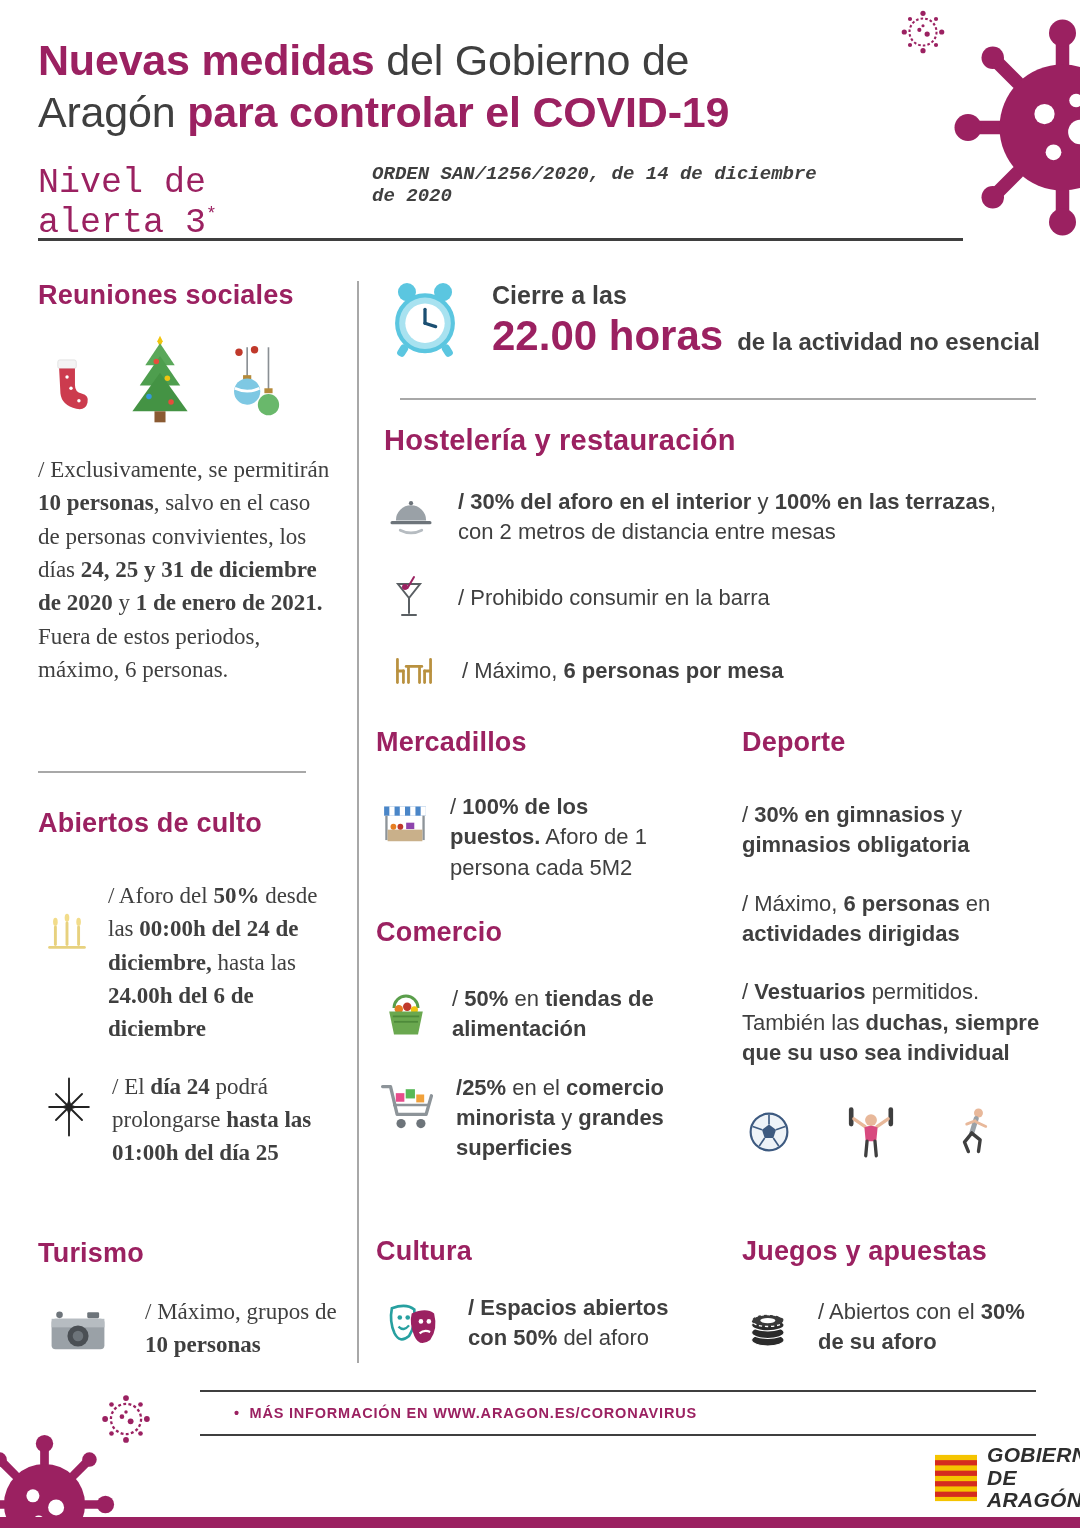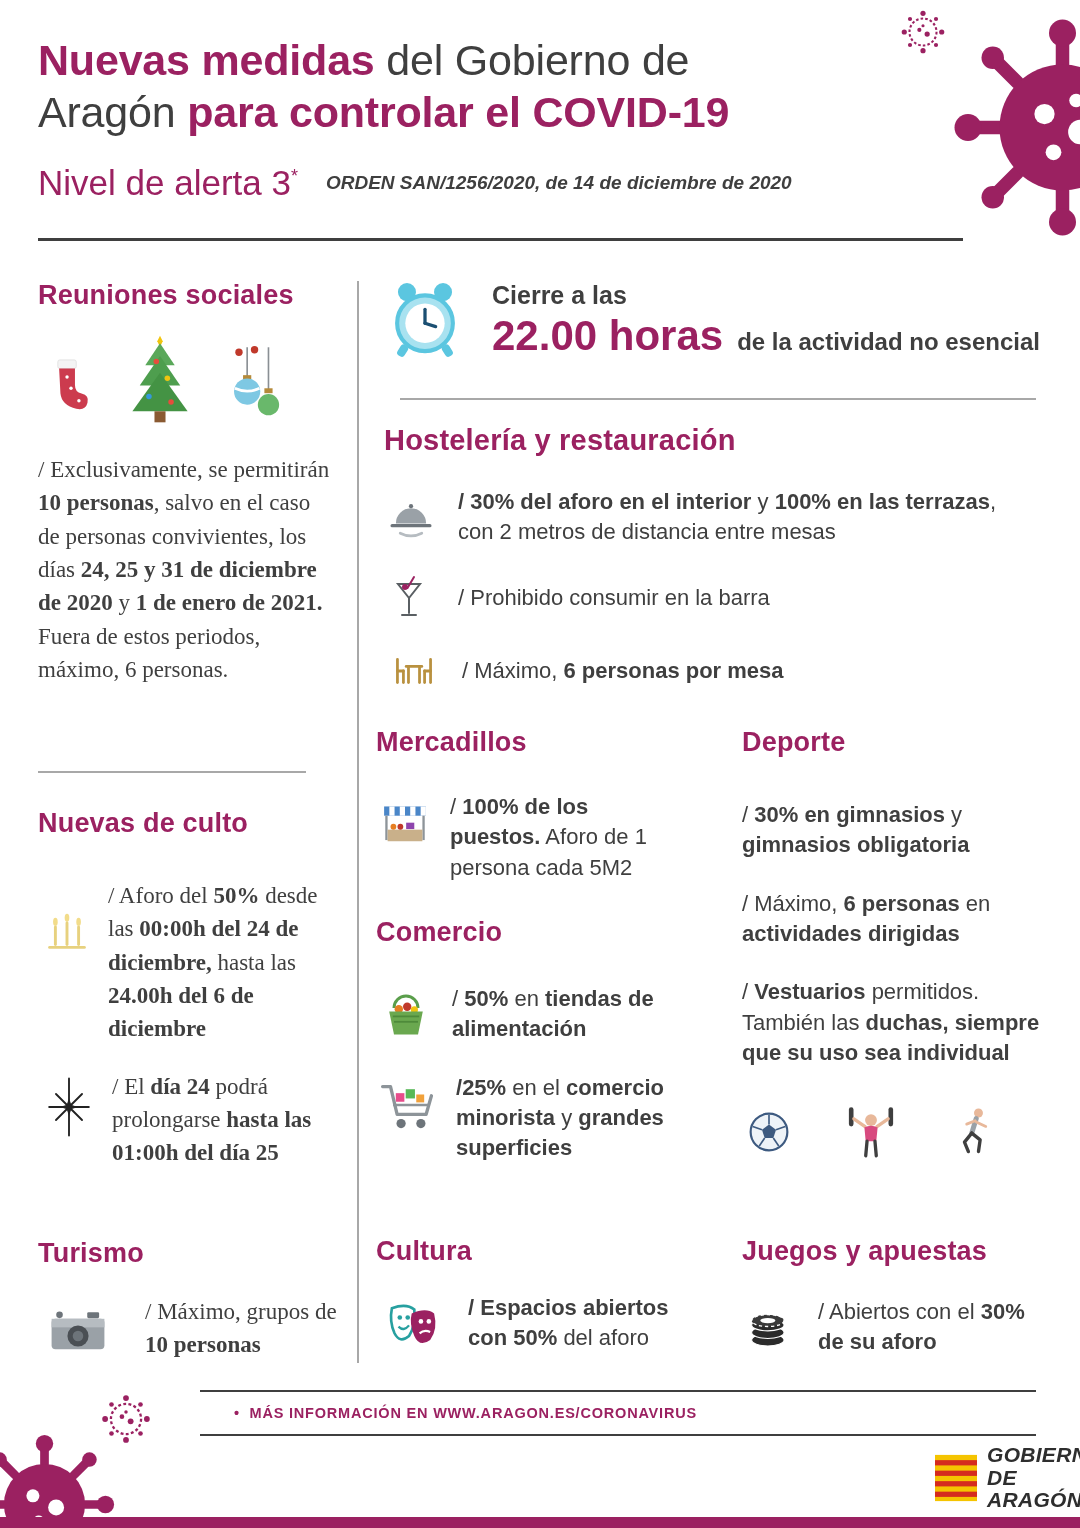--- a/index.html
+++ b/index.html
@@ -4,21 +4,21 @@
 <style>
   :root { --accent:#9b2161; --text:#3f3f3f; }
   * { margin:0; padding:0; box-sizing:border-box; }
   body { font-family:"Liberation Sans", sans-serif; background:#ececec; }
   .page { position:relative; width:1080px; height:1528px; background:#fff; overflow:hidden; margin:0 auto; }
   .abs { position:absolute; }
   .bold { font-weight:700; }
   .accent { color:var(--accent); }
 
   .title { font-size:43px; line-height:1.22; font-weight:400; color:var(--text); letter-spacing:-0.2px; }
-  .alert-row { display:flex; align-items:center; gap:28px; margin-top:24px; }
+  .alert-row { display:flex; align-items:flex-start; gap:28px; margin-top:24px;font-family:Liberation Mono, monospace; }
   .alert { font-size:35px; color:var(--accent); }
   .alert-sup { font-size:18px; vertical-align:super; }
   .order { font-size:19px; font-style:italic; font-weight:600; color:var(--text); }
 
   .hr-dark { border-top:3px solid #3f3f3f; }
   .hr-light { border-top:2px solid #a8a8a8; }
   .v-line { border-left:2px solid #a8a8a8; }
 
   .h-section { color:var(--accent); font-size:27px; font-weight:700; letter-spacing:0.2px; }
   .h-big { font-size:29px; }
@@ -152,21 +152,21 @@
           <circle cx="64" cy="74" r="13" fill="#69b86b"></circle>
         </svg>
       </span>
     </div>
     <p class="txt-lg" style="margin-top:22px; width:292px;"><span>/ Exclusivamente, se permitirán </span><span class="bold">10 personas</span><span>, salvo en el caso de personas convivientes, los días </span><span class="bold">24, 25 y 31 de diciembre de 2020</span><span> y </span><span class="bold">1 de enero de 2021.</span><span> Fuera de estos periodos, máximo, 6 personas.</span></p>
   </section>
 
   <div class="abs hr-light" style="left:38px; top:771px; width:268px;"></div>
 
   <section class="abs" style="left:38px; top:808px; width:302px;">
-    <h2 class="h-section">Nuevas de culto</h2>
+    <h2 class="h-section">Abiertos de culto</h2>
     <div class="item" style="margin-top:40px; gap:12px;">
       <span class="icon" style="width:58px; height:58px; margin-top:22px; opacity:.85;">
         <svg viewBox="0 0 100 100">
           <g stroke="#e3c968" stroke-width="5" stroke-linecap="round">
             <line x1="30" y1="45" x2="30" y2="75"></line>
               <line x1="50" y1="38" x2="50" y2="75"></line>
               <line x1="70" y1="45" x2="70" y2="75"></line>
             <line x1="20" y1="80" x2="80" y2="80"></line>
           </g>
           <g fill="#f0d676">
@@ -236,21 +236,21 @@
           <span class="closure-time">22.00 horas</span>
           <span class="closure-suffix">de la actividad no esencial</span>
         </div>
       </div>
     </div>
   </section>
   <div class="abs hr-light" style="left:400px; top:398px; width:636px;"></div>
 
   <section class="abs" style="left:384px; top:424px; width:656px;">
     <h2 class="h-section h-big">Hostelería y restauración</h2>
-    <div class="item" style="margin-top:30px; gap:20px;align-items:center;">
+    <div class="item" style="margin-top:30px; gap:20px;">
       <span class="icon" style="width:54px; height:54px;">
         <svg viewBox="0 0 100 100">
           <path d="M22 62 A28 28 0 0 1 78 62 Z" fill="#9aa1a7"></path>
           <circle cx="50" cy="30" r="4" fill="#6d747a"></circle>
           <rect x="12" y="63" width="76" height="6" rx="3" fill="#6d747a"></rect>
           <path d="M30 80 Q50 90 70 80" stroke="#b6bcc1" stroke-width="5" fill="none" stroke-linecap="round"></path>
         </svg>
       </span>
       <p class="txt" style="width:565px;"><span class="bold">/ 30% del aforo en el interior</span><span> y </span><span class="bold">100% en las terrazas</span><span>, con 2 metros de distancia entre mesas</span></p>
     </div>

